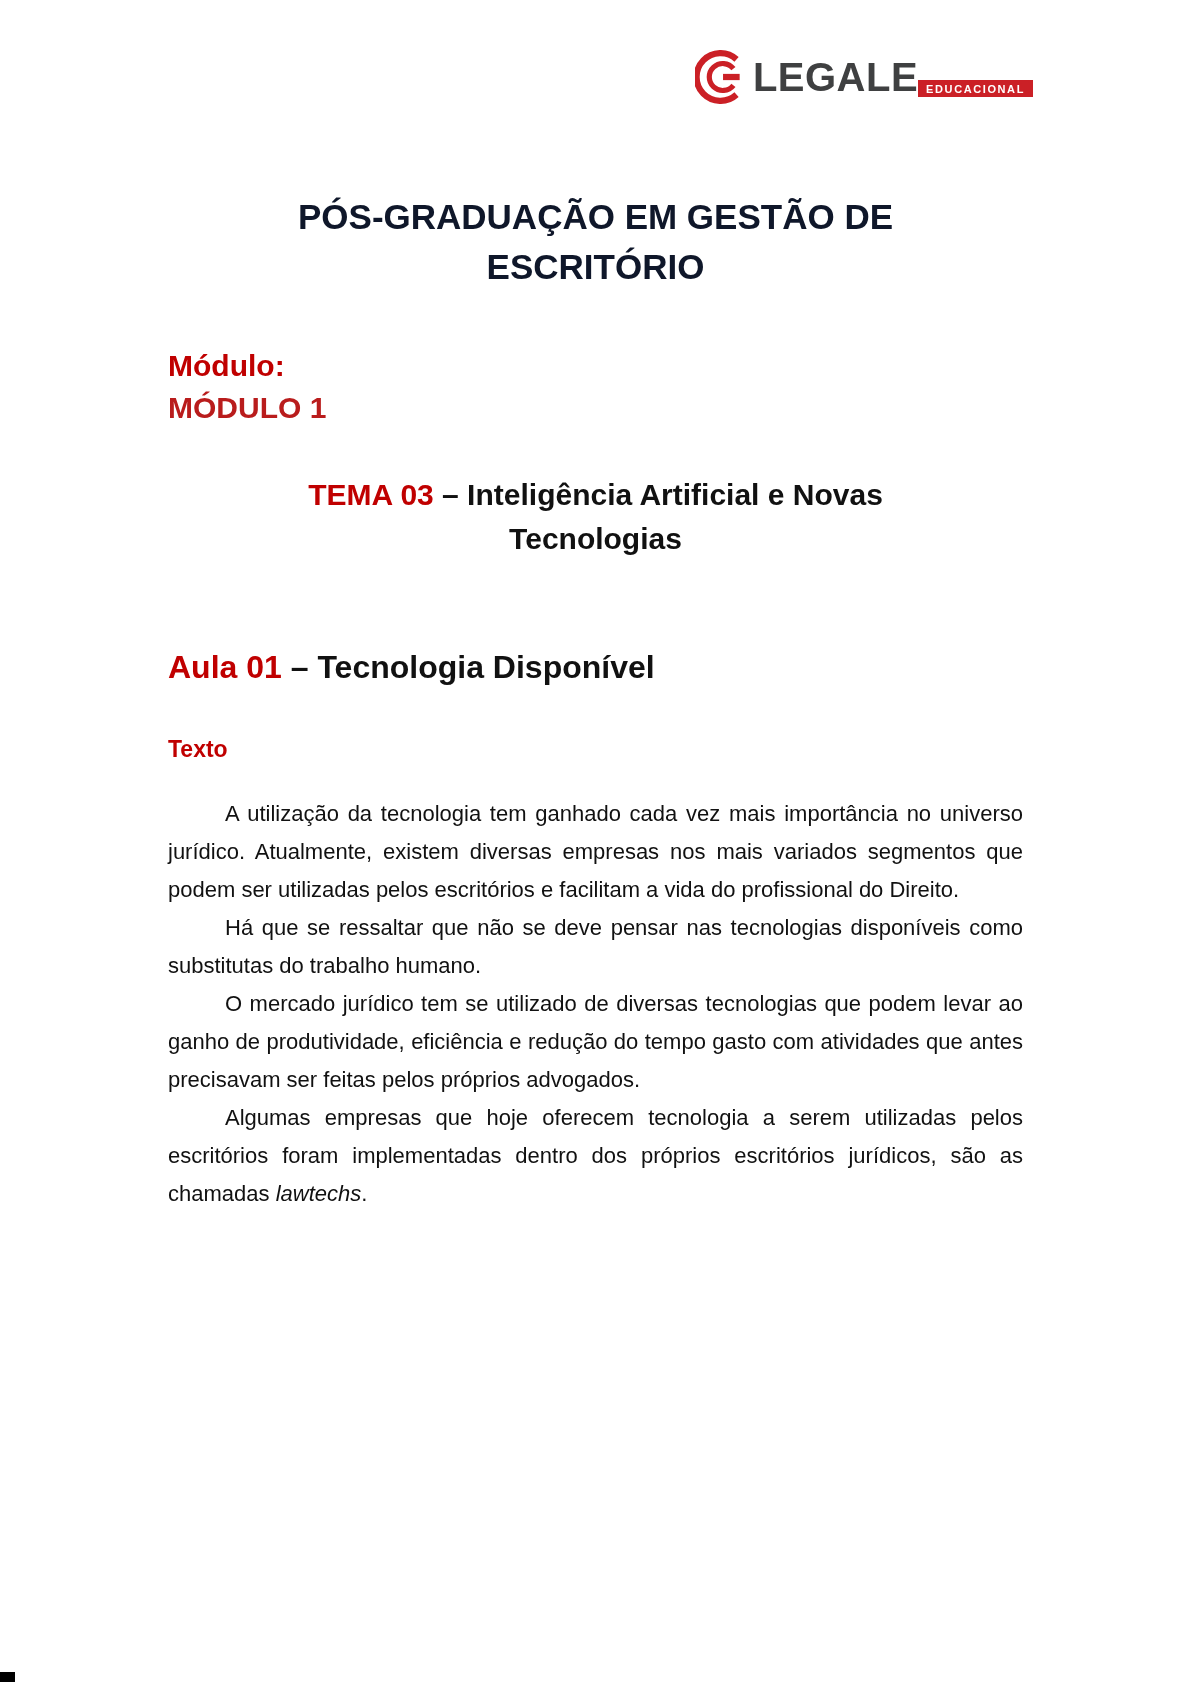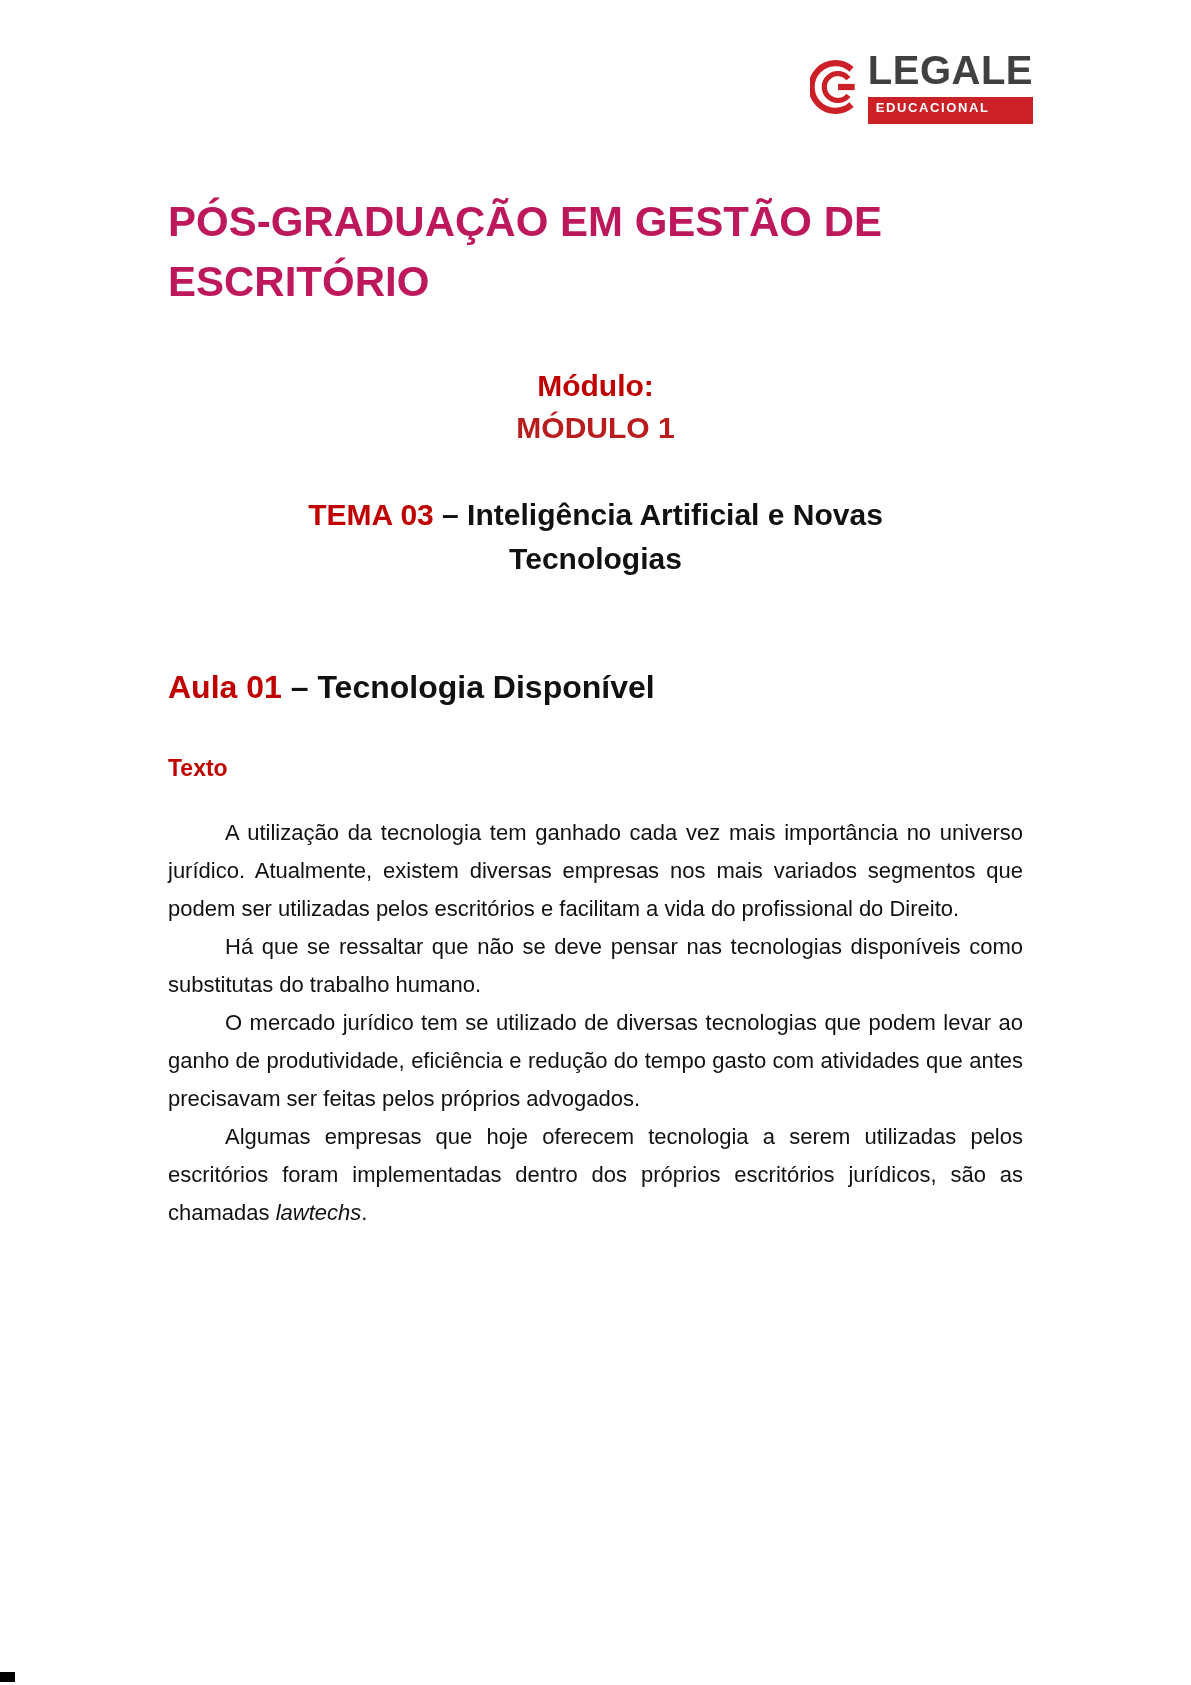--- a/index.html
+++ b/index.html
@@ -12,40 +12,40 @@
     overflow:hidden;
   }
   .page { width:1191px; height:1685px; position:relative; background:#ffffff; }
 
   
   .logo {
     position:absolute; top:50px; right:158px;
     display:flex; align-items:center; gap:4px;
   }
   .logo-icon { width:54px; height:54px; display:block; }
-  .logo-textcol { display:flex; flex-direction:column; }
+  .logo-textcol { display:flex; flex-direction:row; align-items:flex-end; }
   .logo-brand {
     font-size:40px; font-weight:bold; color:#3f4041;
     letter-spacing:0.5px; line-height:1;
   }
   .logo-tagline {
     margin-top:7px;
     background:#cb2026; color:#ffffff;
-    font-size:13px; font-weight:bold; letter-spacing:1.6px;
-    padding:3px 8px 9px 8px;
+    font-size:11px; font-weight:bold; letter-spacing:1.6px;
+    padding:3px 8px 2px 8px;
   }
 
   
   .content { padding:192px 168px 0 168px; }
 
   h1.doc-title {
-    text-align:left; font-size:42px; font-weight:bold;
-    line-height:1.42; color:#be185d;
+    text-align:center; font-size:35px; font-weight:bold;
+    line-height:1.42; color:#0f172a;
   }
-  .module-block { margin-top:54px; text-align:center; }
+  .module-block { margin-top:54px; text-align:left; }
   .module-label { font-size:30px; font-weight:bold; line-height:1.4; }
   .module-value { font-size:30px; font-weight:bold; line-height:1.4; color:#b91c1c; }
 
   h2.theme-heading {
     margin-top:44px; text-align:center;
     font-size:30px; font-weight:bold; line-height:1.45; color:#111111;
   }
   h2.lesson-heading {
     margin-top:86px; text-align:left;
     font-size:32px; font-weight:bold; line-height:1.35; color:#111111;

